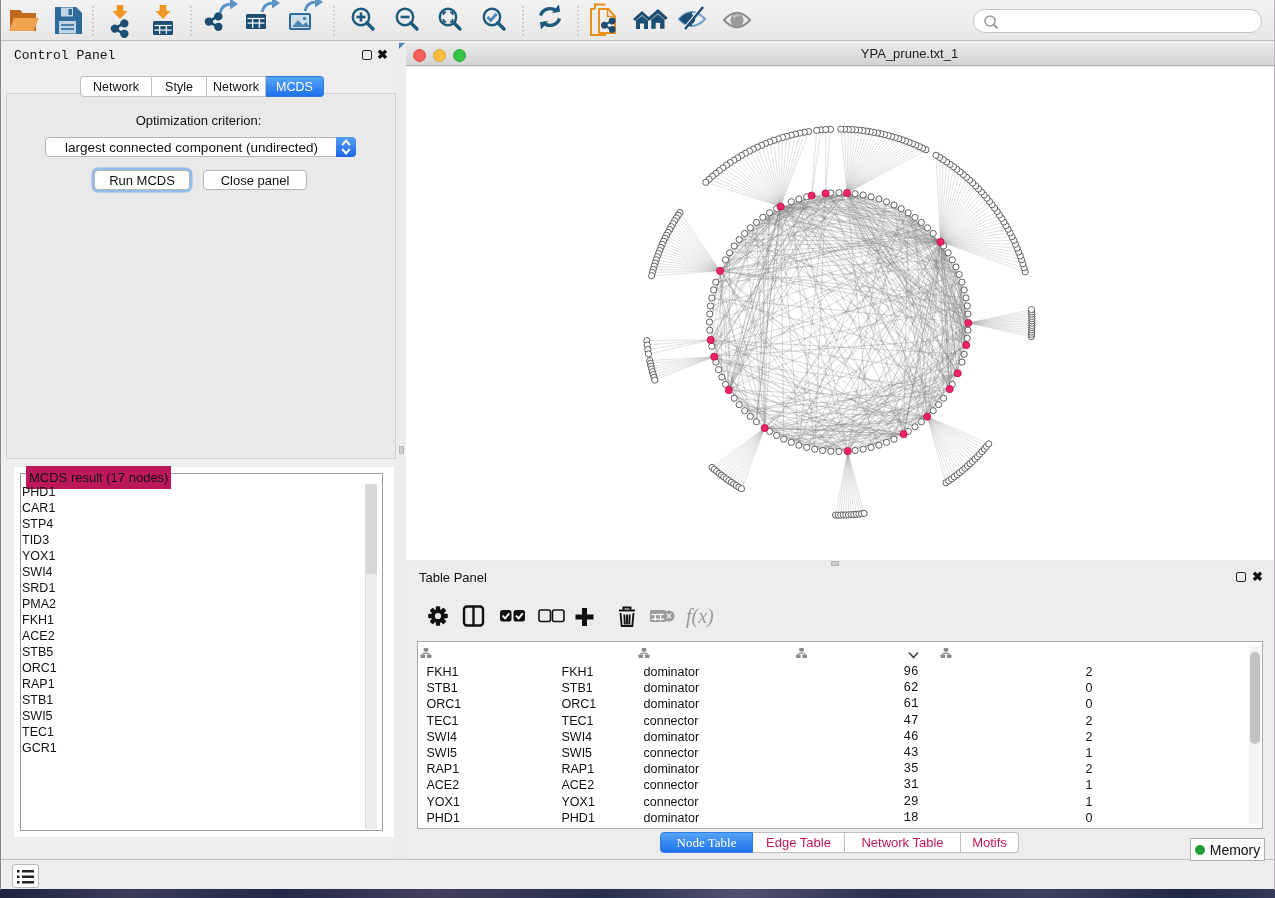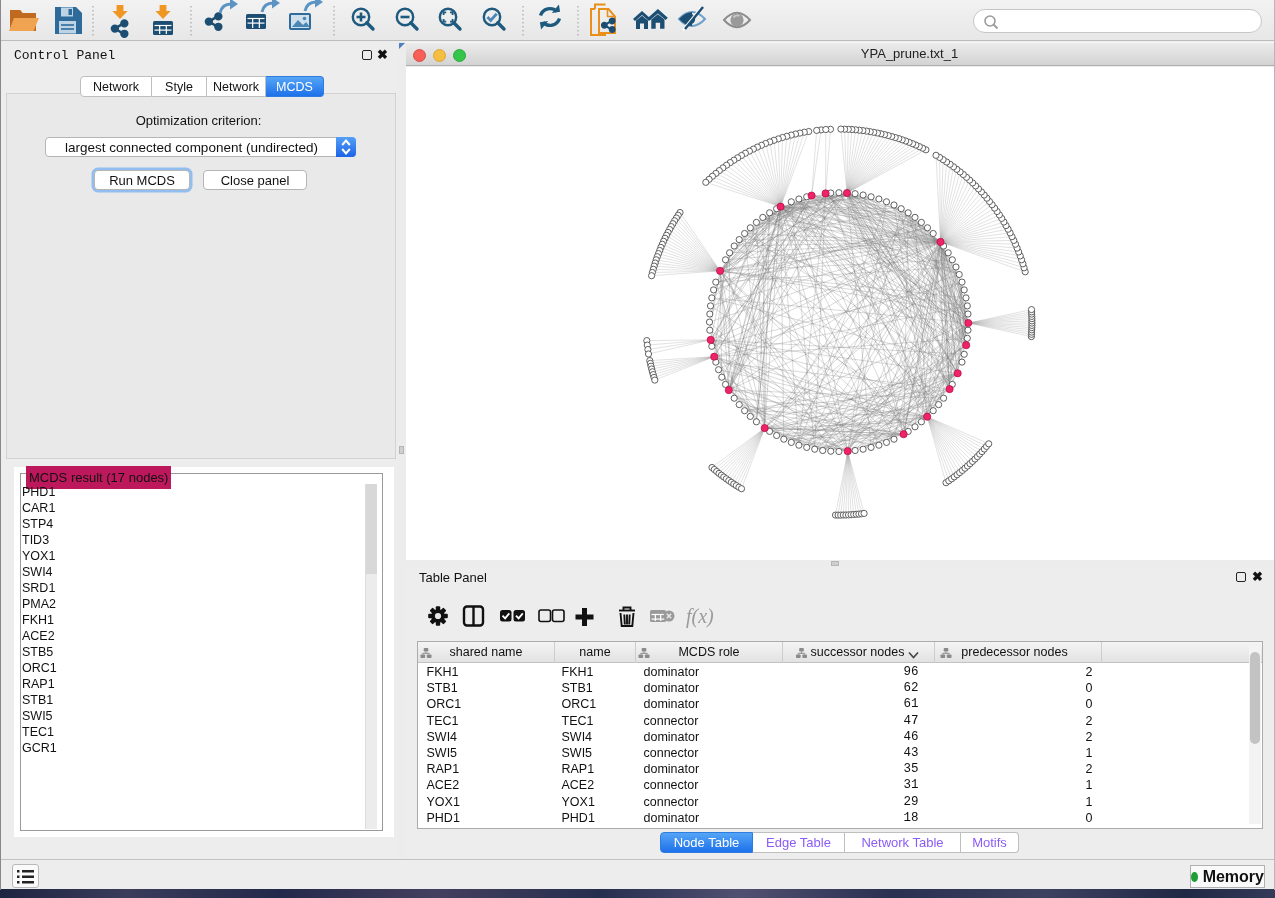--- a/index.html
+++ b/index.html
@@ -58,29 +58,29 @@
 .tr { display:flex; height:16.2px; line-height:16.2px; }
 .c1 { width:136px; padding-left:9px; }
 .c2 { width:81px; padding-left:8px; }
 .c3 { width:147px; padding-left:9px; }
 .c4 { width:152px; text-align:right; padding-right:15px;font-family:Liberation Mono, monospace; }
 .c5 { width:167px; text-align:right; padding-right:8px; }
 #tsb { left:1249px; top:646px; width:12px; height:178px; background:#f3f3f3; }
 #tsbt { left:1250px; top:652px; width:10px; height:92px; background:#c3c3c3; border-radius:5px; }
 
 #btabs { left:660px; top:832px; height:21px; display:flex; font-size:13px; }
-.btab { background:#fff; border:1px solid #bfbfbf; border-left:none; color:#8b5cf6; display:flex; align-items:center; justify-content:center; }
+.btab { background:#fff; border:1px solid #bfbfbf; border-left:none; color:#be185d; display:flex; align-items:center; justify-content:center; }
 .btab.first { border-left:1px solid #bfbfbf; border-radius:4px 0 0 4px; }
 .btab.last { border-radius:0 4px 4px 0; }
-.btab.sel { background:linear-gradient(#55a5f6,#1d71ea); color:#fff; border-color:#2f7ce0; }
+.btab.sel { background:linear-gradient(#55a5f6,#1d71ea); color:#fff; border-color:#2f7ce0;font-family:Liberation Serif, serif; }
 
 #status { left:0; top:859px; width:1275px; height:31px; background:#ededed; border-top:1px solid #c2c2c2; }
 #listbtn { left:12px; top:864px; width:27px; height:24px; background:#fafafa; border:1px solid #b9b9b9; border-radius:3px; }
-#membtn { left:1190px; top:865px; width:75px; height:23px; background:#fafafa; border:1px solid #b0b0b0;
-  font-size:16px; color:#111; display:flex; align-items:center; justify-content:center; gap:5px;font-weight:bold; }
+#membtn { left:1190px; top:838px; width:75px; height:23px; background:#fafafa; border:1px solid #b0b0b0;
+  font-size:14px; color:#111; display:flex; align-items:center; justify-content:center; gap:5px; }
 #memdot { width:10px; height:10px; border-radius:50%; background:#1f9e35; }
 #wall { left:0; top:889px; width:1275px; height:9px;
   background:linear-gradient(90deg,#1d2440 0%,#3a3c5a 10%,#23294a 22%,#443f5e 34%,#262e4e 47%,#515071 58%,#2a3050 70%,#3d4160 82%,#1f2844 93%,#343a58 100%); }
 </style></head>
 <body>
 <div id="app">
   <div class="abs" id="toolbar"></div>
   <svg width="1275" height="41" style="position:absolute;left:0;top:0">
       <g transform="translate(9,6)">
         <path d="M1 4 h10 l2.5 3 H27 v5 H1 z" fill="#c06a1f"></path>
@@ -1182,32 +1182,20 @@
       <line x1="248.5" y1="17.5" x2="261.5" y2="17.5" stroke="#fff" stroke-width="1.2"></line>
       <line x1="248.5" y1="22.1" x2="261.5" y2="22.1" stroke="#fff" stroke-width="1.2"></line>
       <line x1="248.5" y1="26.7" x2="261.5" y2="26.7" stroke="#fff" stroke-width="0"></line>
       <line x1="252.33333333333334" y1="17.5" x2="252.33333333333334" y2="24" stroke="#fff" stroke-width="1.2"></line>
       <line x1="257.6666666666667" y1="17.5" x2="257.6666666666667" y2="24" stroke="#fff" stroke-width="1.2"></line>
       <circle cx="266" cy="19" r="5.5" fill="#9a9a9a"></circle>
       <path d="M263.8 16.8 l4.4 4.4 M268.2 16.8 l-4.4 4.4" stroke="#e7e7e7" stroke-width="1.5"></path>
       <text x="283" y="26" font-family="Liberation Serif" font-style="italic" font-size="20" fill="#9b9b9b">f(x)</text>
     </svg>
   <div id="tbl">
-    <div id="thead">
-      <div class="hx" style="left:0;width:137px">shared name</div>
-      <div class="hx" style="left:137px;width:81px">name</div>
-      <div class="hx" style="left:218px;width:147px">MCDS role</div>
-      <div class="hx" style="left:380px;width:120px">successor nodes</div>
-      <div class="hx" style="left:517px;width:160px">predecessor nodes</div>
-      <div class="hs" style="left:136px"></div>
-        <div class="hs" style="left:217px"></div>
-      <div class="hs" style="left:364px"></div>
-        <div class="hs" style="left:516px"></div>
-      <div class="hs" style="left:683px"></div>
-    </div>
     <div id="tbody">
         <div class="tr">
           <div class="c1">FKH1</div>
           <div class="c2">FKH1</div>
           <div class="c3">dominator</div>
           <div class="c4">96</div>
           <div class="c5">2</div>
         </div>
         <div class="tr">
           <div class="c1">STB1</div>

